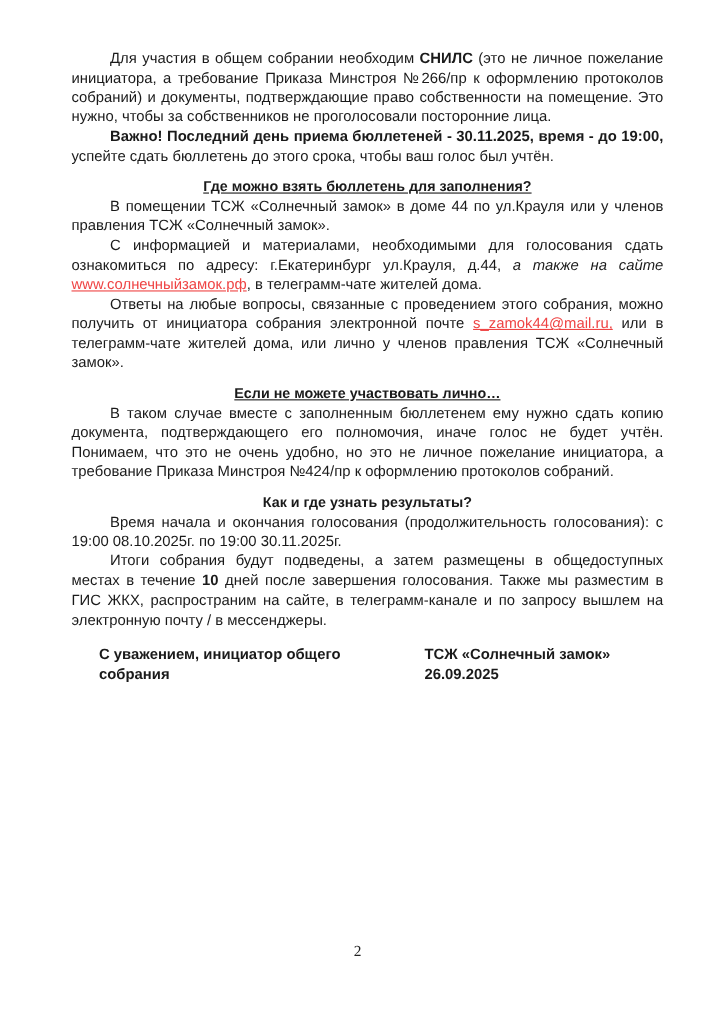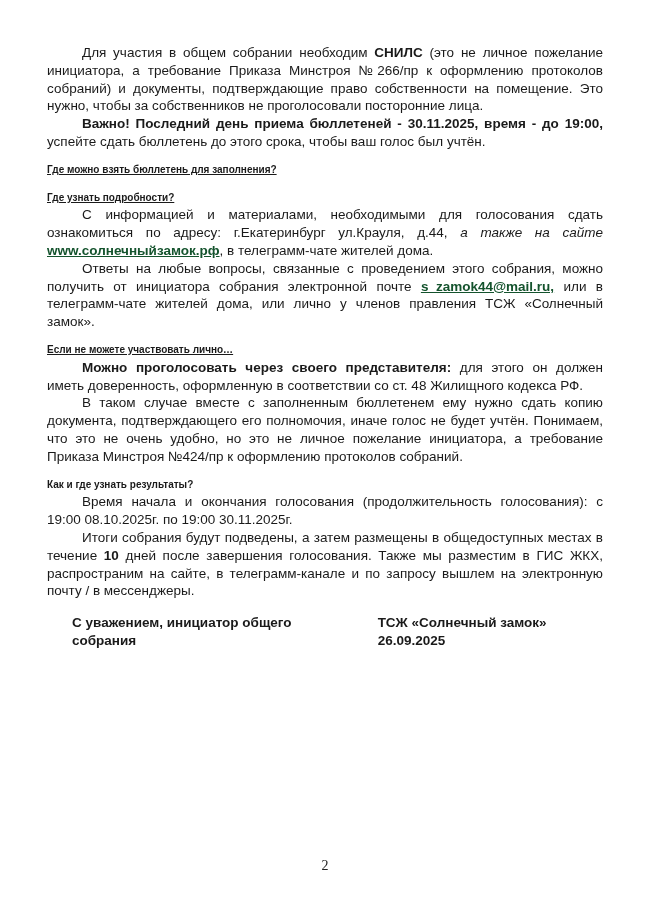--- a/index.html
+++ b/index.html
@@ -3,32 +3,32 @@
 <meta charset="utf-8">
 <style>
   html,body { margin:0; padding:0; background:#ffffff; }
   body {
     width:650px; height:919px; position:relative; overflow:hidden;
     font-family:"Liberation Sans", sans-serif;
     font-size:13.5px; line-height:17.8px; color:#1a1a1a;
   }
   .page {
     position:absolute; inset:0;
-    padding:44px 47px 0 47px;
+    padding:44px 47px 0 65px;
     box-sizing:border-box;
   }
   p.body-par { margin:0; text-align:justify; text-indent:35px; }
   .heading {
-    margin:10px 0 0 0; font-weight:bold;
-    font-size:10px; line-height:17.8px;
+    margin:10px 0 0 0; text-align:center; font-weight:bold;
+    font-size:13px; line-height:17.8px;
   }
   .u { text-decoration:underline; }
   .b { font-weight:bold; }
   .i { font-style:italic;margin-top:24px; }
-  a.doc-link { color:#14532d; text-decoration:underline; cursor:pointer;font-weight:bold; }
+  a.doc-link { color:#ef4444; text-decoration:underline; cursor:pointer; }
   .signature-row {
     margin-top:14px; padding-left:25px;
     display:flex; justify-content:space-between;
     font-weight:bold;
     gap:36px;
   }
   .page-number {
     position:absolute; left:0; right:0; top:858px;
     text-align:center;
     font-family:"Liberation Serif", serif;
@@ -39,30 +39,29 @@
 <body>
 
 <div class="page">
 
   <p class="body-par"><span>Для участия в общем собрании необходим </span><span class="b">СНИЛС</span><span>  (это не личное пожелание инициатора, а требование Приказа Минстроя №266/пр к оформлению протоколов собраний) и документы, подтверждающие право собственности на помещение. Это нужно, чтобы за собственников не проголосовали посторонние лица.</span></p>
 
   <p class="body-par"><span class="b">Важно! Последний день приема бюллетеней - 30.11.2025, время - до 19:00,</span><span> успейте сдать бюллетень до этого срока, чтобы ваш голос был учтён.</span></p>
 
   <div class="heading u">Где можно взять бюллетень для заполнения?</div>
 
+  <p class="body-par">В помещении ТСЖ «Солнечный замок» в доме 44 по ул.Крауля или у членов правления ТСЖ «Солнечный замок».</p>
 
-  <div class="heading u">Где узнать подробности?</div>
 
   <p class="body-par"><span>С информацией и материалами, необходимыми для голосования сдать ознакомиться по адресу: г.Екатеринбург ул.Крауля, д.44, </span><span class="i">а также на сайте </span><a class="doc-link">www.солнечныйзамок.рф</a><span>, в телеграмм-чате жителей дома.</span></p>
 
   <p class="body-par"><span>Ответы на любые вопросы, связанные с проведением этого собрания, можно получить от инициатора собрания электронной почте </span><a class="doc-link">s_zamok44@mail.ru,</a><span> или в телеграмм-чате жителей дома, или лично у членов правления ТСЖ «Солнечный замок».</span></p>
 
   <div class="heading u">Если не можете участвовать лично…</div>
 
-  <p class="body-par"><span class="b">Можно проголосовать через своего представителя:</span><span> для этого он должен иметь доверенность, оформленную в соответствии со ст. 48 Жилищного кодекса РФ.</span></p>
 
   <p class="body-par">В таком случае вместе с заполненным бюллетенем ему нужно сдать копию документа, подтверждающего его полномочия, иначе голос не будет учтён. Понимаем, что это не очень удобно, но это не личное пожелание инициатора, а требование Приказа Минстроя №424/пр к оформлению протоколов собраний.</p>
 
   <div class="heading">Как и где узнать результаты?</div>
 
   <p class="body-par">Время начала и окончания голосования (продолжительность голосования): с 19:00 08.10.2025г. по 19:00 30.11.2025г.</p>
 
   <p class="body-par"><span>Итоги собрания будут подведены, а затем размещены в общедоступных местах в течение </span><span class="b">10</span><span> дней после завершения голосования. Также мы разместим в ГИС ЖКХ, распространим на сайте, в телеграмм-канале и по запросу вышлем на электронную почту / в мессенджеры.</span></p>
 
   <div class="signature-row">

